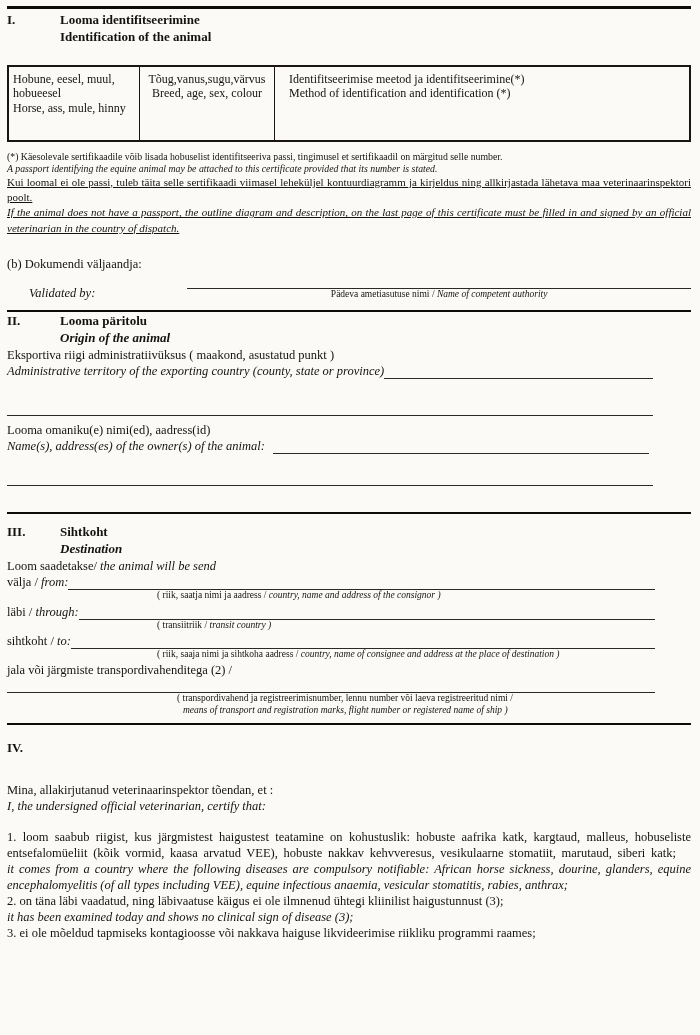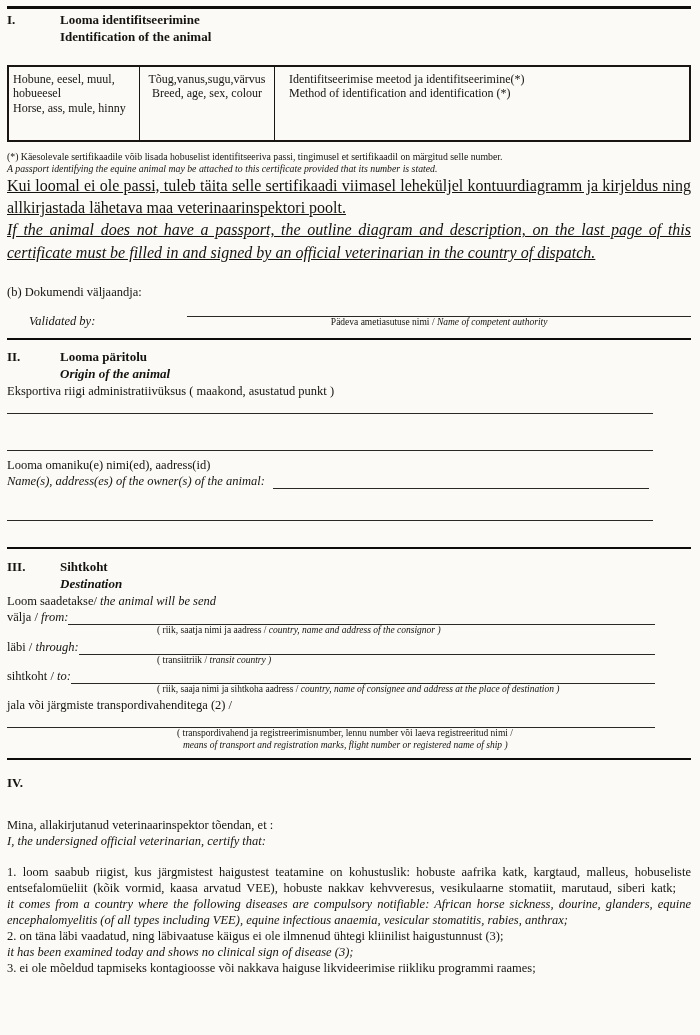--- a/index.html
+++ b/index.html
@@ -28,21 +28,21 @@
   }
   .id-cell { padding:5px 4px 0 4px; font-size:12px; line-height:1.22; }
   .id-cell .et { display:block; }
   .id-cell .en { display:block; }
   .c1 { width:131px; flex:none; border-right:1.5px solid #181512; }
   .c2 { width:135px; flex:none; border-right:1.5px solid #181512; text-align:center; }
   .c3 { flex:1; padding-left:14px; }
 
   
   .footnote { margin-top:9px; font-size:9.8px; line-height:1.22; }
-  .note-big { font-size:16px; line-height:1.4; text-align:justify; }
+  .note-big { font-size:11px; line-height:1.4; text-align:justify; }
 
   
   .row { display:flex; align-items:flex-end; }
   .fill-line { flex:1; border-bottom:1.3px solid #2b2925; height:15px; }
   .indent1 { padding-left:22px; }
   .caption { font-size:9.5px; line-height:1.25; }
   .cap-center { text-align:center; }
 
   .ab-block { margin-top:20px; }
   .ab-block .row { margin-top:0; }
@@ -100,29 +100,30 @@
       <div class="fill-line" style="height:17px"></div>
       <div class="caption cap-center">
         <span>Pädeva ametiasutuse nimi /</span><span class="it"> Name of competent authority</span>
       </div>
     </div>
   </div>
 </div>
 
 <div class="divider" style="margin-top:9px"></div>
 
-<div class="sec-head" style="margin-top:9px">
+<div class="sec-head" style="margin-top:1px">
   <span class="sec-num">II.</span>
   <span>
     <span style="display:block">Looma päritolu</span>
     <span style="display:block" class="it">Origin of the animal</span>
   </span>
 </div>
 <div>Eksportiva riigi administratiivüksus ( maakond, asustatud punkt )</div>
 <div class="row">
+  <span class="lbl it">Administrative territory of the exporting country (county, state or province)</span>
   <div class="fill-line" style="margin-right:38px"></div>
 </div>
 <div class="full-line" style="margin-top:36px; margin-right:38px"></div>
 <div style="margin-top:6px">Looma omaniku(e) nimi(ed), aadress(id)</div>
 <div class="row">
   <span class="lbl it">Name(s), address(es) of the owner(s) of the animal:</span>
   <span style="width:8px"></span>
   <div class="fill-line" style="margin-right:42px"></div>
 </div>
 <div class="full-line" style="margin-top:31px; margin-right:38px"></div>

